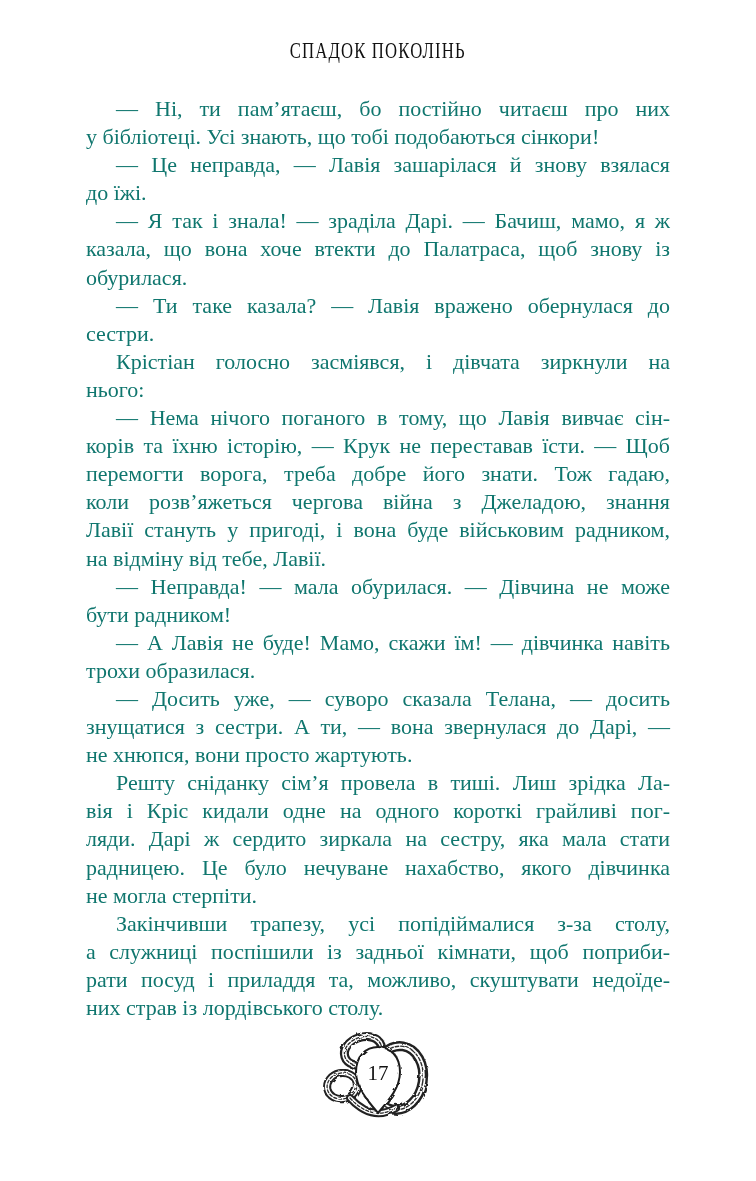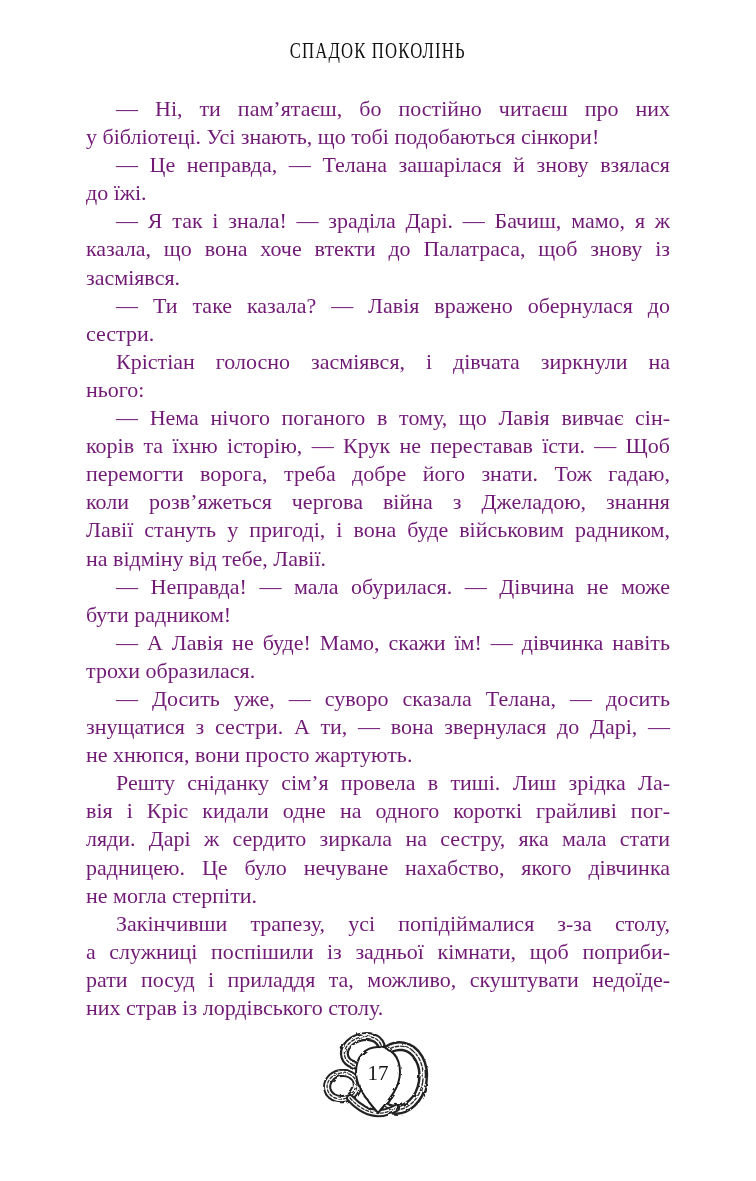--- a/index.html
+++ b/index.html
@@ -37,21 +37,21 @@
     white-space: nowrap;
   }
   
   .body-text {
     position: absolute;
     top: 95px;
     left: 86px;
     width: 584px;
     font-size: 22px;
     line-height: 28.1px;
-    color: #701a75;
+    color: #0f766e;
   }
   .para { margin: 0; padding: 0; }
   .line {
     display: block;
     text-align: justify;
     text-align-last: justify;
   }
   .line.last { text-align-last: left; }
   .line.indent { padding-left: 30px; }
   
@@ -78,27 +78,27 @@
   <div class="running-head">
     <span class="rh-inner">СПАДОК ПОКОЛІНЬ</span>
   </div>
 
   <div class="body-text">
       <p class="para">
         <span class="line indent">— Ні, ти пам’ятаєш, бо постійно читаєш про них</span>
         <span class="line last">у бібліотеці. Усі знають, що тобі подобаються сінкори!</span>
       </p>
       <p class="para">
-        <span class="line indent">— Це неправда, — Телана зашарілася й знову взялася</span>
+        <span class="line indent">— Це неправда, — Лавія зашарілася й знову взялася</span>
         <span class="line last">до їжі.</span>
       </p>
       <p class="para">
         <span class="line indent">— Я так і знала! — зраділа Дарі. — Бачиш, мамо, я ж</span>
         <span class="line">казала, що вона хоче втекти до Палатраса, щоб знову із</span>
-        <span class="line last">засміявся.</span>
+        <span class="line last">обурилася.</span>
       </p>
       <p class="para">
         <span class="line indent">— Ти таке казала? — Лавія вражено обернулася до</span>
         <span class="line last">сестри.</span>
       </p>
       <p class="para">
         <span class="line indent">Крістіан голосно засміявся, і дівчата зиркнули на</span>
         <span class="line last">нього:</span>
       </p>
       <p class="para">

